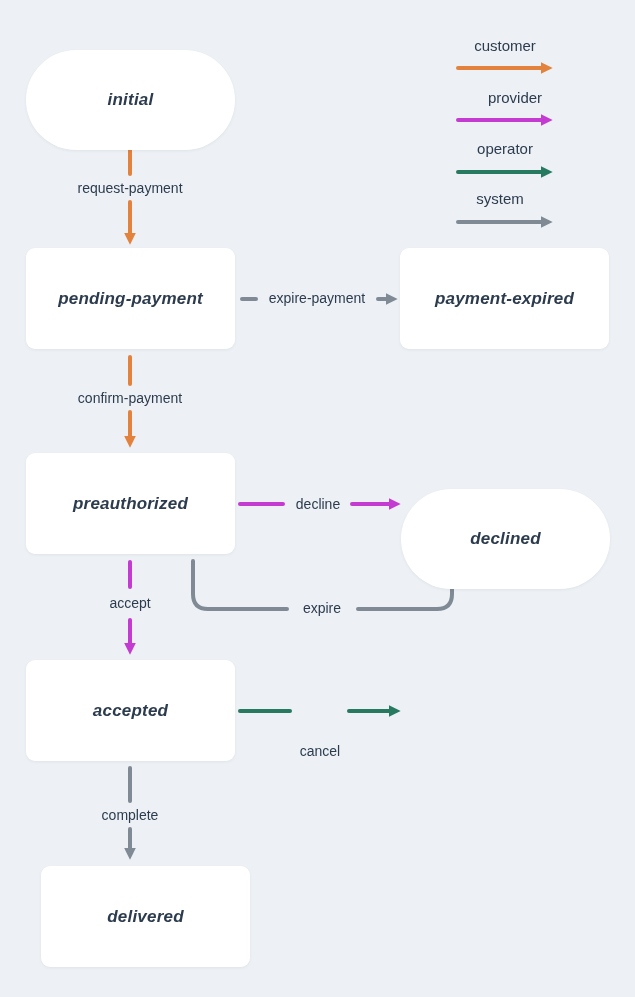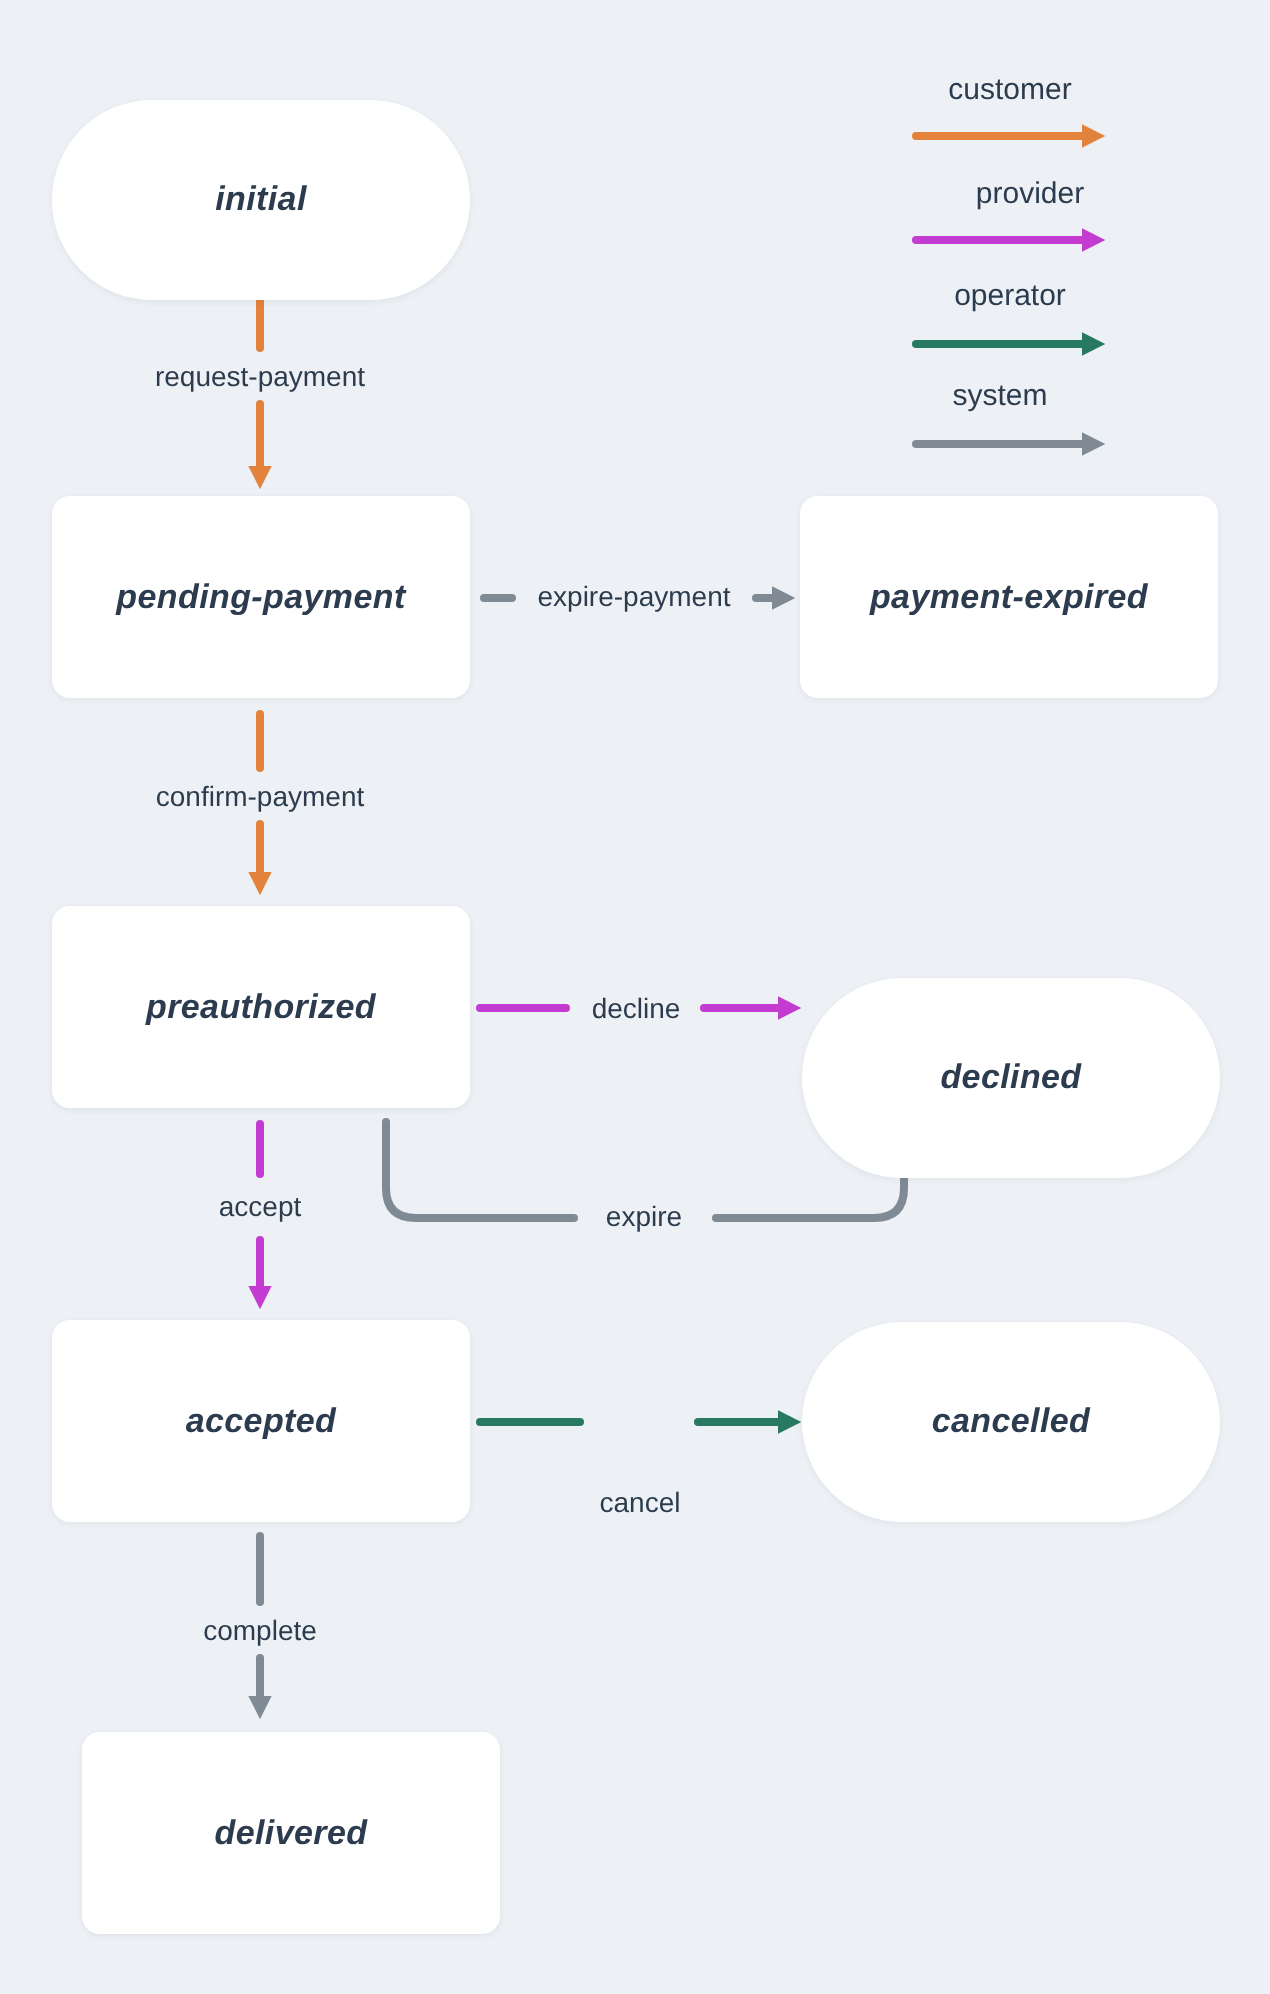--- a/index.html
+++ b/index.html
@@ -105,21 +105,20 @@
   <div class="legend-label" style="left:505px;top:97px;margin-left:10px;">provider</div>
   <div class="legend-label" style="left:505px;top:148px;">operator</div>
   <div class="legend-label" style="left:500px;top:198px;text-align:center;">system</div>
 
   <div class="node stadium" style="left:26px;top:29px;height:100px;margin-top:21px;">initial</div>
   <div class="node" style="left:26px;top:248px;">pending-payment</div>
   <div class="node" style="left:400px;top:248px;">payment-expired</div>
   <div class="node" style="left:26px;top:453px;">preauthorized</div>
   <div class="node stadium" style="left:401px;top:453px;height:100px;margin-top:36px;">declined</div>
   <div class="node" style="left:26px;top:660px;">accepted</div>
-  <div class="node stadium" style="left:401px;top:661px;height:100px;">cancelled</div>
   <div class="node" style="left:41px;top:866px;">delivered</div>
 
   <div class="edge-label" style="left:130px;top:188px;">request-payment</div>
   <div class="edge-label" style="left:317px;top:298px;">expire-payment</div>
   <div class="edge-label" style="left:130px;top:398px;">confirm-payment</div>
   <div class="edge-label" style="left:318px;top:504px;">decline</div>
   <div class="edge-label" style="left:322px;top:608px;">expire</div>
   <div class="edge-label" style="left:130px;top:603px;">accept</div>
   <div class="edge-label" style="left:320px;top:751px;">cancel</div>
   <div class="edge-label" style="left:130px;top:815px;">complete</div>

